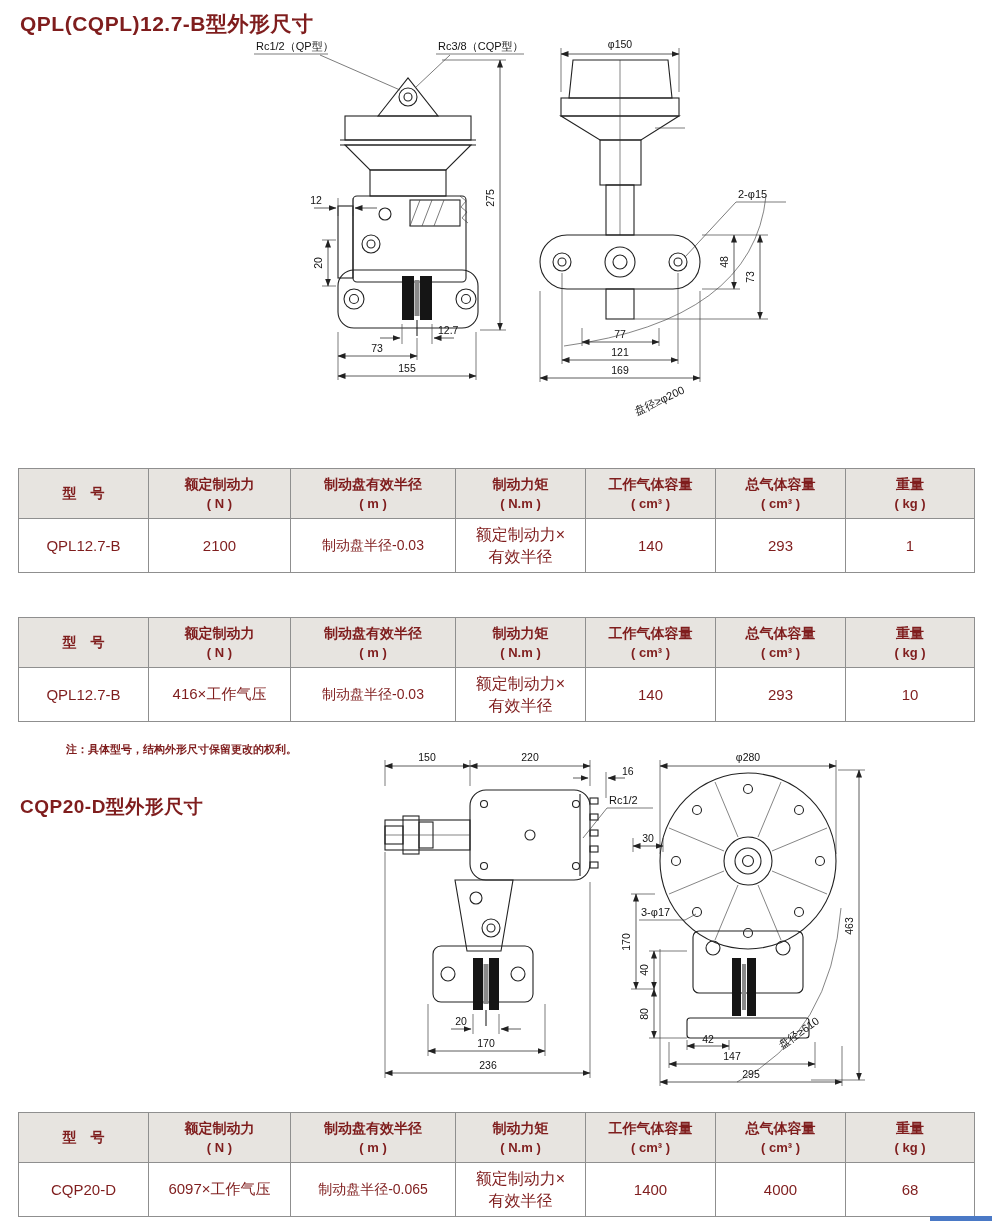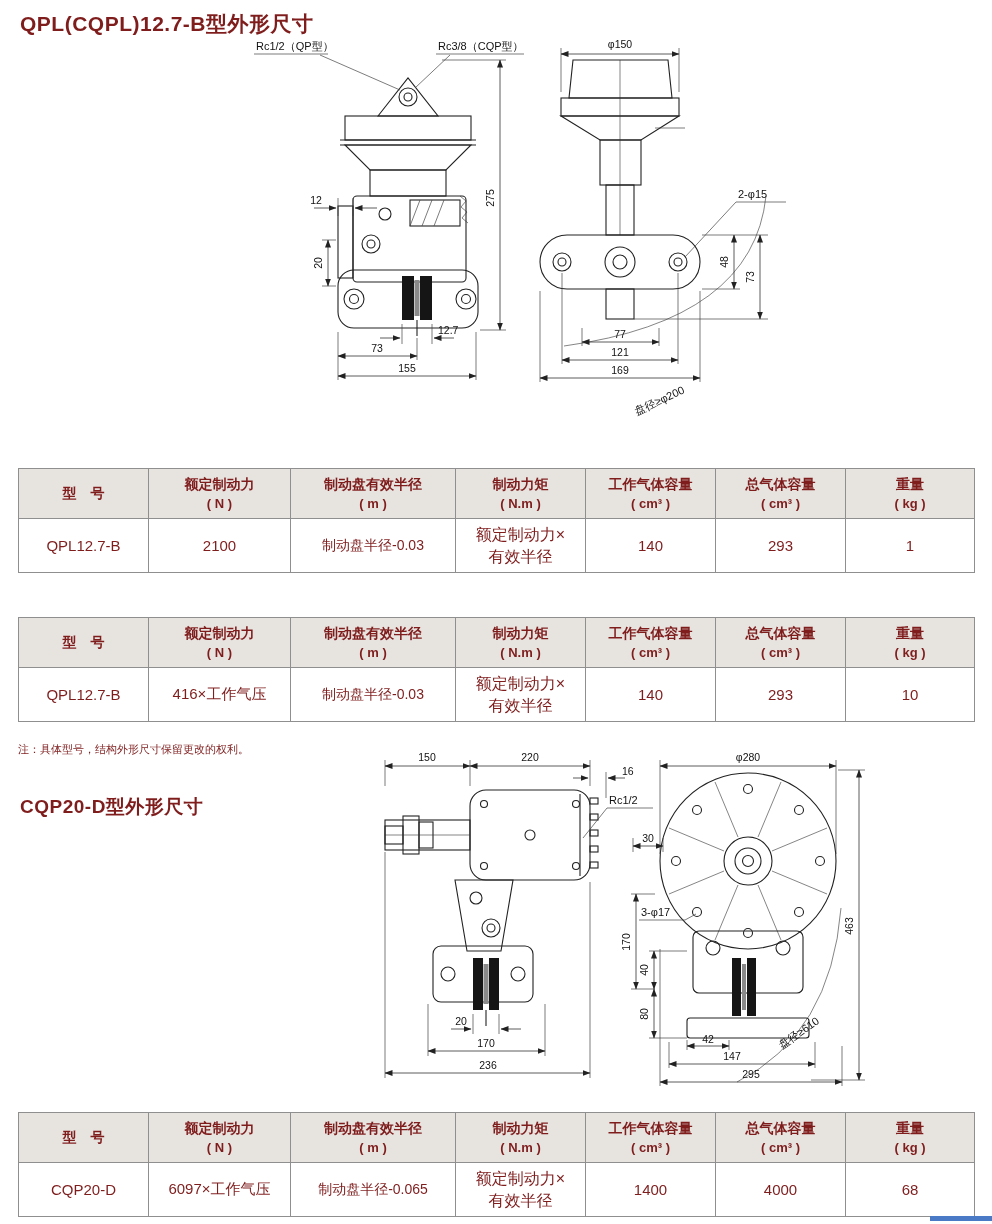--- a/index.html
+++ b/index.html
@@ -10,21 +10,21 @@
   .t-main { font-size:21px; }
   .t-sub  { font-size:19px; }
   .tbl-wrap { position:absolute; }
   table.spec { border-collapse:collapse; table-layout:fixed; width:956px; background:#fff; }
   .spec th,.spec td { border:1px solid #8f8f8f; text-align:center; vertical-align:middle; padding:3px 2px; }
   .spec thead th { background:#e7e4e0; height:50px; font-size:14px; font-weight:700; }
   .spec tbody td { height:54px; font-size:15px; }
   .hu { font-size:13px; font-weight:700; margin-top:2px; }
   .cell-sm div { font-size:16px; line-height:1.35; }
   .cell-md { font-size:14px !important; }
-  .note { position:absolute; font-size:11px; font-weight:400; white-space:nowrap; }
+  .note { position:absolute; font-size:11px; font-weight:700; white-space:nowrap;margin-left:48px; }
   svg.drawing { position:absolute; overflow:visible; }
   svg .obj  { fill:none; stroke:#222; stroke-width:1.1; }
   svg .thin { fill:none; stroke:#333; stroke-width:.6; }
   svg .ext  { fill:none; stroke:#444; stroke-width:.7; }
   svg .dim  { fill:none; stroke:#333; stroke-width:.8; }
   svg text { font-family:"Liberation Sans","DejaVu Sans",sans-serif; font-size:10.5px; fill:#111; }
   svg text.lbl { font-size:11px; }
   .corner-accent { position:absolute; right:0; bottom:3px; width:62px; height:5px; background:#4a79c6; }
 </style>
 </head>

